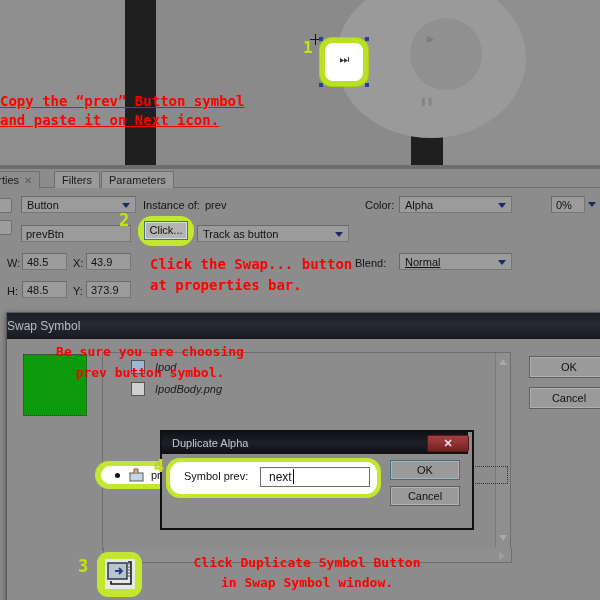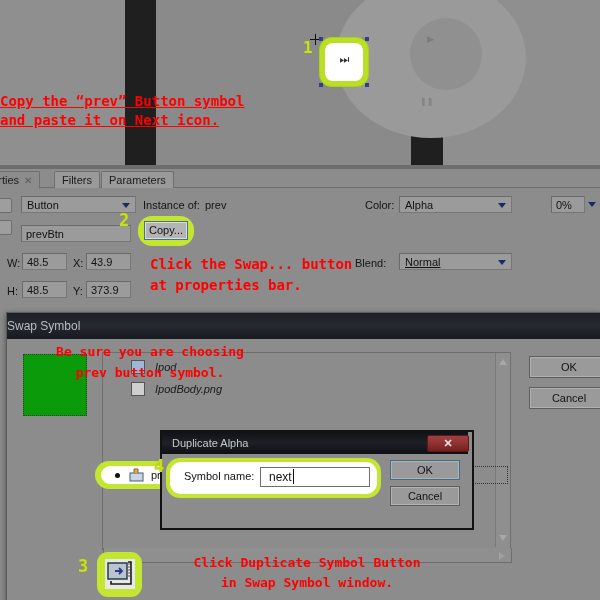--- a/index.html
+++ b/index.html
@@ -209,20 +209,24 @@
     <span class="arw"></span>
   </div>
 
   <div class="field" style="left:21px;top:60px;width:110px;">
     <span>prevBtn</span>
   </div>
 
   <div class="lbl" style="left:143px;top:34px;text-align:right;">Instance of:</div>
   <div class="lbl" style="left:205px;top:34px;">prev</div>
 
+  <div class="combo" style="left:197px;top:60px;width:152px;">
+    <span>Track as button</span>
+    <span class="arw"></span>
+  </div>
 
   <div class="lbl" style="left:7px;top:92px;">W:</div>
   <div class="field" style="left:22px;top:88px;width:45px;">
     <span>48.5</span></div>
   <div class="lbl" style="left:73px;top:92px;">X:</div>
   <div class="field" style="left:86px;top:88px;width:45px;">
     <span>43.9</span></div>
 
   <div class="lbl" style="left:7px;top:120px;">H:</div>
   <div class="field" style="left:22px;top:116px;width:45px;">
@@ -253,21 +257,21 @@
     <div id="ws-tab">
       <span>Workspace</span>
       <span style="font-size:8px;margin-left:3px;">▼</span>
     </div>
   </div>
 </div>
 
 <div class="abs annot" id="annot2">Click the Swap... button
 at properties bar.</div>
 <div class="abs" id="swap-halo"></div>
-<div class="abs" id="swap-btn">Copy...</div>
+<div class="abs" id="swap-btn">Click...</div>
 <div class="abs stepnum" id="step2">2</div>
 
 <div class="abs" id="swapdlg">
   <div class="abs" id="swap-title">Swap Symbol</div>
 
   <div class="abs" id="swap-body">
     <div id="preview"></div>
 
     <div id="listbox">
       <div class="listrow" style="left:28px;top:5px;">
@@ -309,21 +313,21 @@
 
 <div class="abs annot" id="annot3">Be sure you are choosing
 prev button symbol.</div>
 
 <div class="abs" id="dupdlg">
   <div class="abs" id="dup-title">Duplicate Alpha</div>
   <div id="dup-close">✕</div>
 
   <div id="dup-halo"></div>
   <div id="dup-halo-in"></div>
-  <div id="dup-lbl">Symbol name:</div>
+  <div id="dup-lbl">Symbol prev:</div>
   <div id="dup-input">
     <span>next</span>
   </div>
   <div id="dup-caret"></div>
   <div class="stepnum" id="step4">4</div>
 
   <div id="dup-ok">OK</div>
   <div id="dup-cancel">Cancel</div>
 </div>
 

